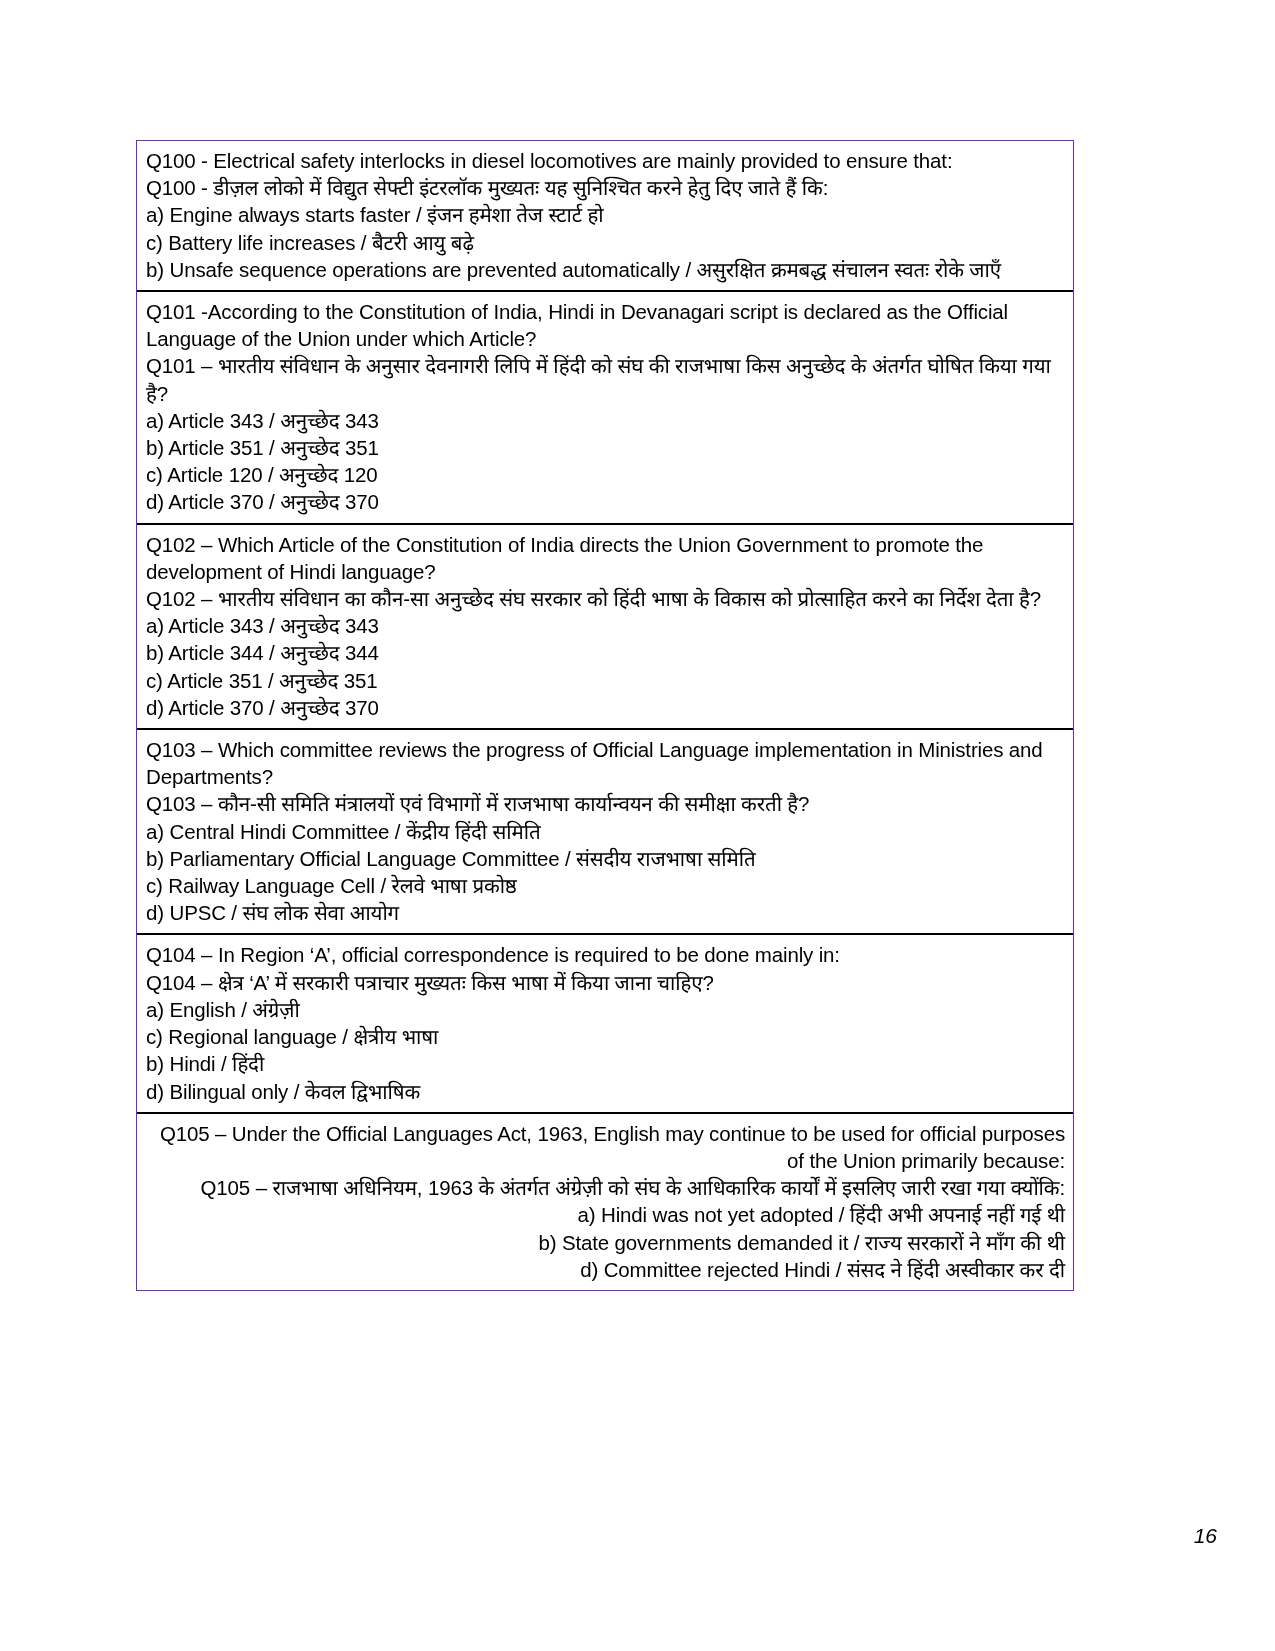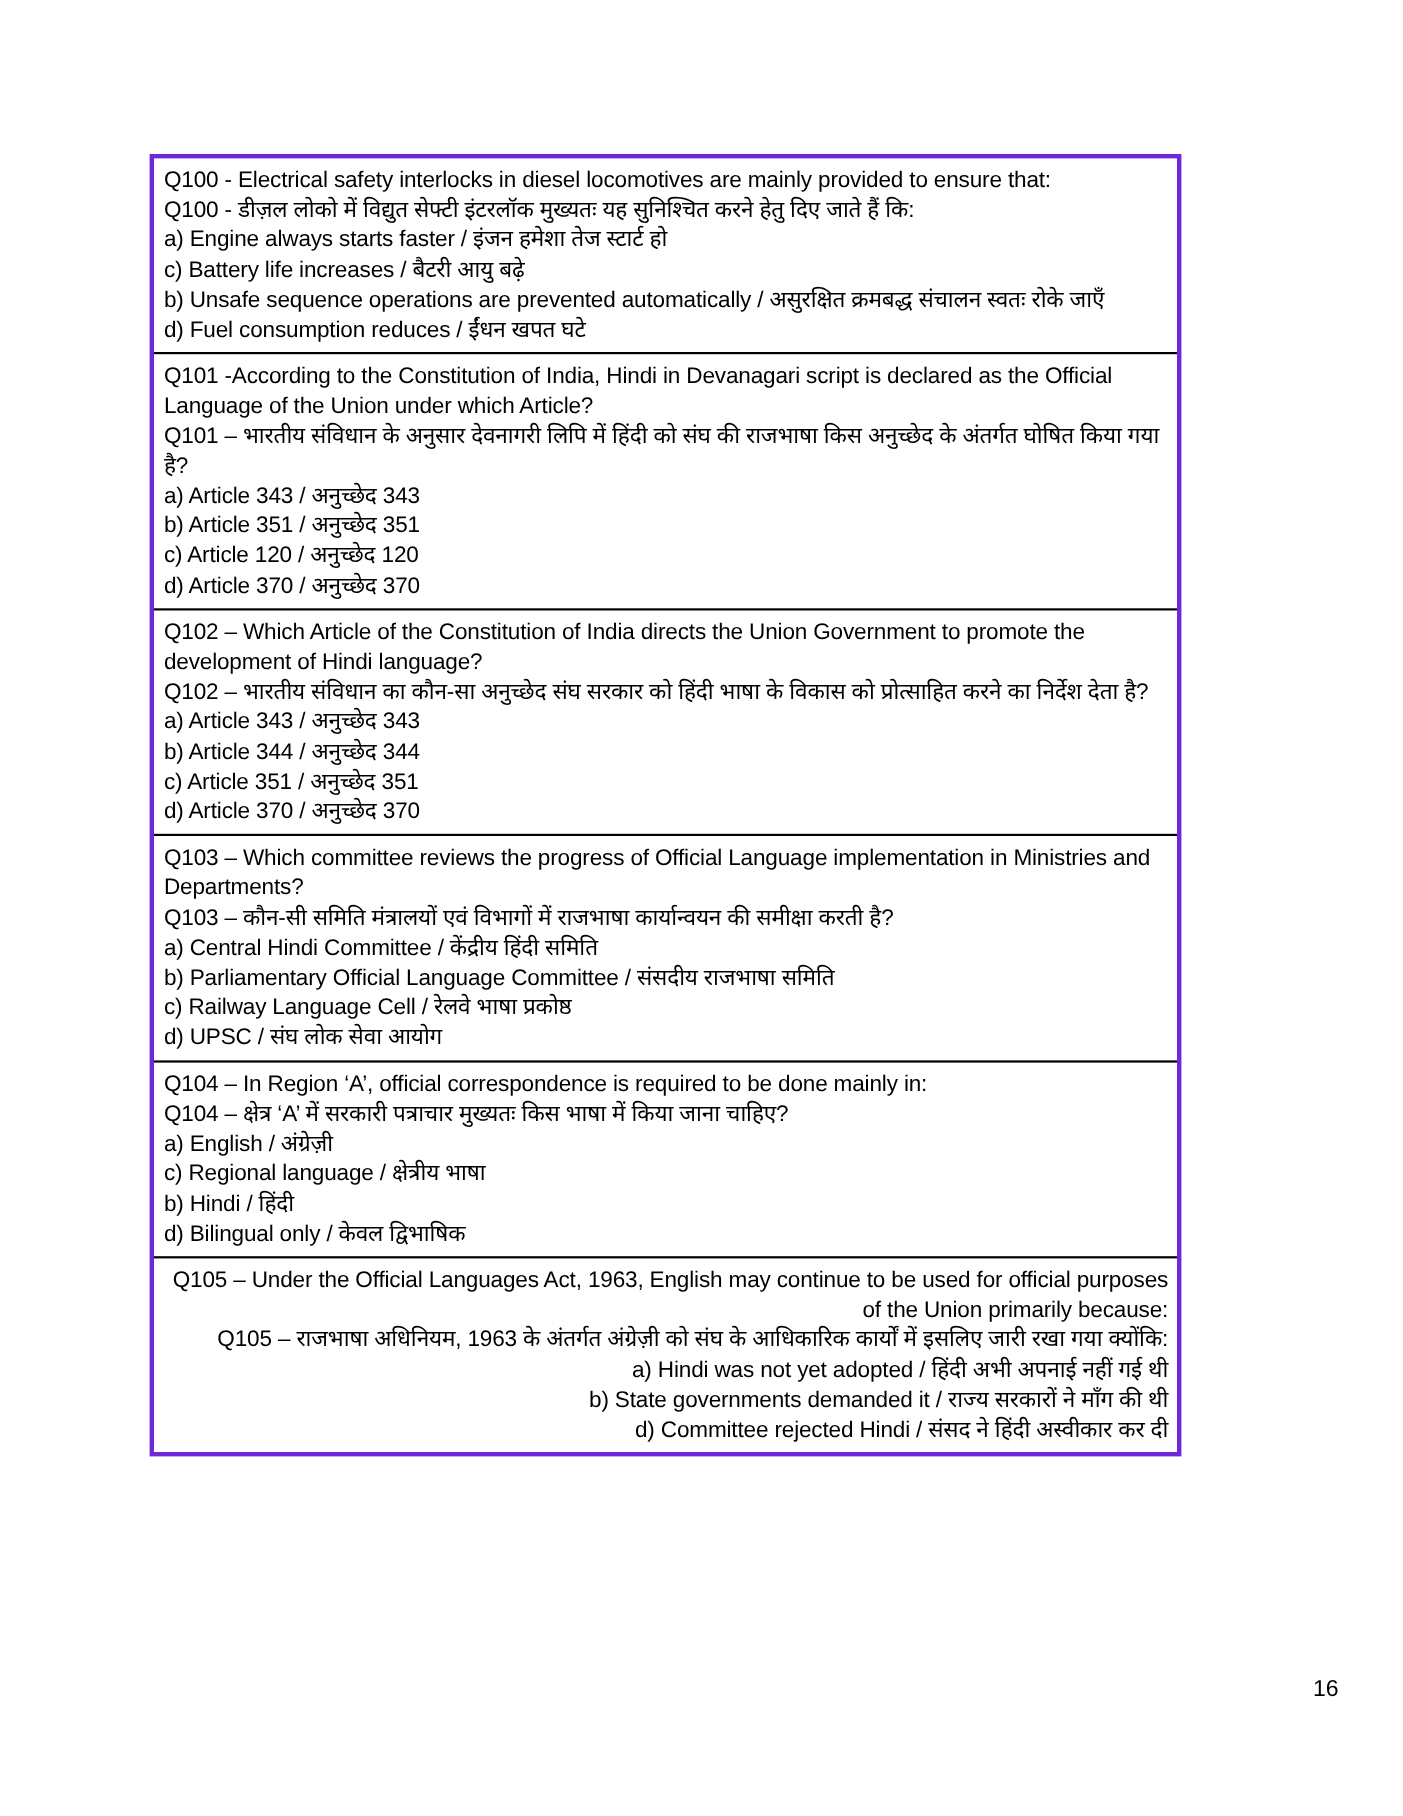--- a/index.html
+++ b/index.html
@@ -21,21 +21,21 @@
     top: 0;
     width: 1275px;
     height: 1651px;
     box-sizing: border-box;
   }
   .qtable {
     position: absolute;
     left: 136px;
     top: 140px;
     width: 938px;
-    border: 4px solid #6d28d9;
+    border: 1px solid #6d28d9;
     border-collapse: collapse;
     box-sizing: border-box;
     background: #fff;
   }
   .qblock {
     border-bottom: 2px solid #000;
     padding: 6px 8px 7px 9px;
     box-sizing: border-box;
   }
   .qblock:last-child {
@@ -53,34 +53,34 @@
   .line.q {
     
   }
   .pagenum {
     position: absolute;
     right: 58px;
     top: 1524px;
     font-size: 21px;
     line-height: 24px;
     text-align: left;
+    font-style: italic;
   }
 </style>
 </head>
 <body>
 
 <div class="page">
   <div class="qtable" id="qtable">
       <div class="qblock">
         <div class="line q">Q100 - Electrical safety interlocks in diesel locomotives are mainly provided to ensure that:</div>
         <div class="line q">Q100 - डीज़ल लोको में विद्युत सेफ्टी इंटरलॉक मुख्यतः यह सुनिश्चित करने हेतु दिए जाते हैं कि:</div>
         <div class="line opt">a) Engine always starts faster / इंजन हमेशा तेज स्टार्ट हो</div>
         <div class="line opt">c) Battery life increases / बैटरी आयु बढ़े</div>
         <div class="line opt">b) Unsafe sequence operations are prevented automatically / असुरक्षित क्रमबद्ध संचालन स्वतः रोके जाएँ</div>
-        <div class="line opt">d) Fuel consumption reduces / ईंधन खपत घटे</div>
       </div>
       <div class="qblock">
         <div class="line q">Q101 -According to the Constitution of India, Hindi in Devanagari script is declared as the Official Language of the Union under which Article?</div>
         <div class="line q">Q101 – भारतीय संविधान के अनुसार देवनागरी लिपि में हिंदी को संघ की राजभाषा किस अनुच्छेद के अंतर्गत घोषित किया गया है?</div>
         <div class="line opt">a) Article 343 / अनुच्छेद 343</div>
         <div class="line opt">b) Article 351 / अनुच्छेद 351</div>
         <div class="line opt">c) Article 120 / अनुच्छेद 120</div>
         <div class="line opt">d) Article 370 / अनुच्छेद 370</div>
       </div>
       <div class="qblock">

